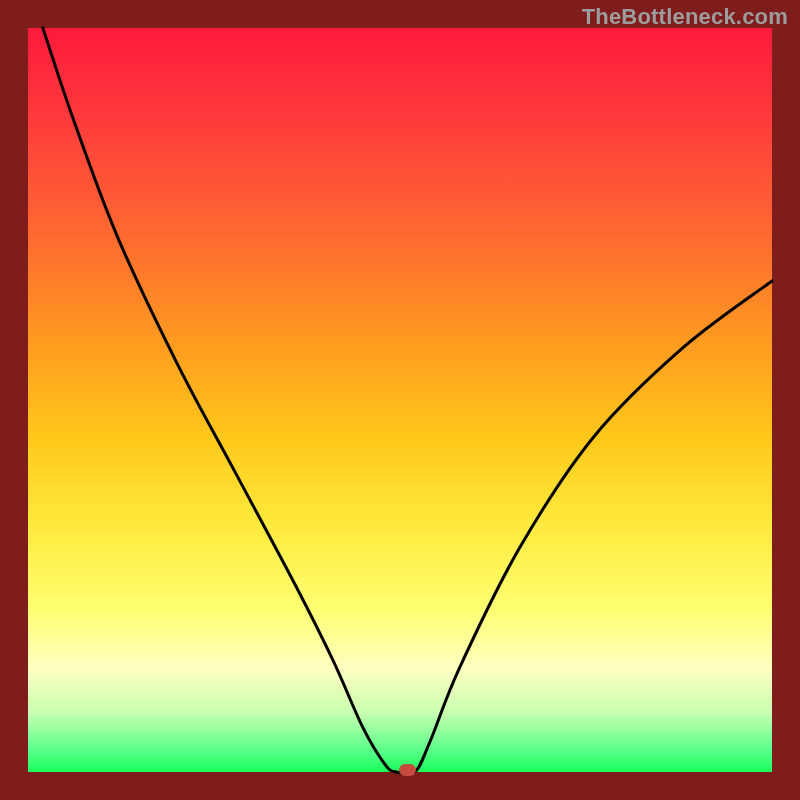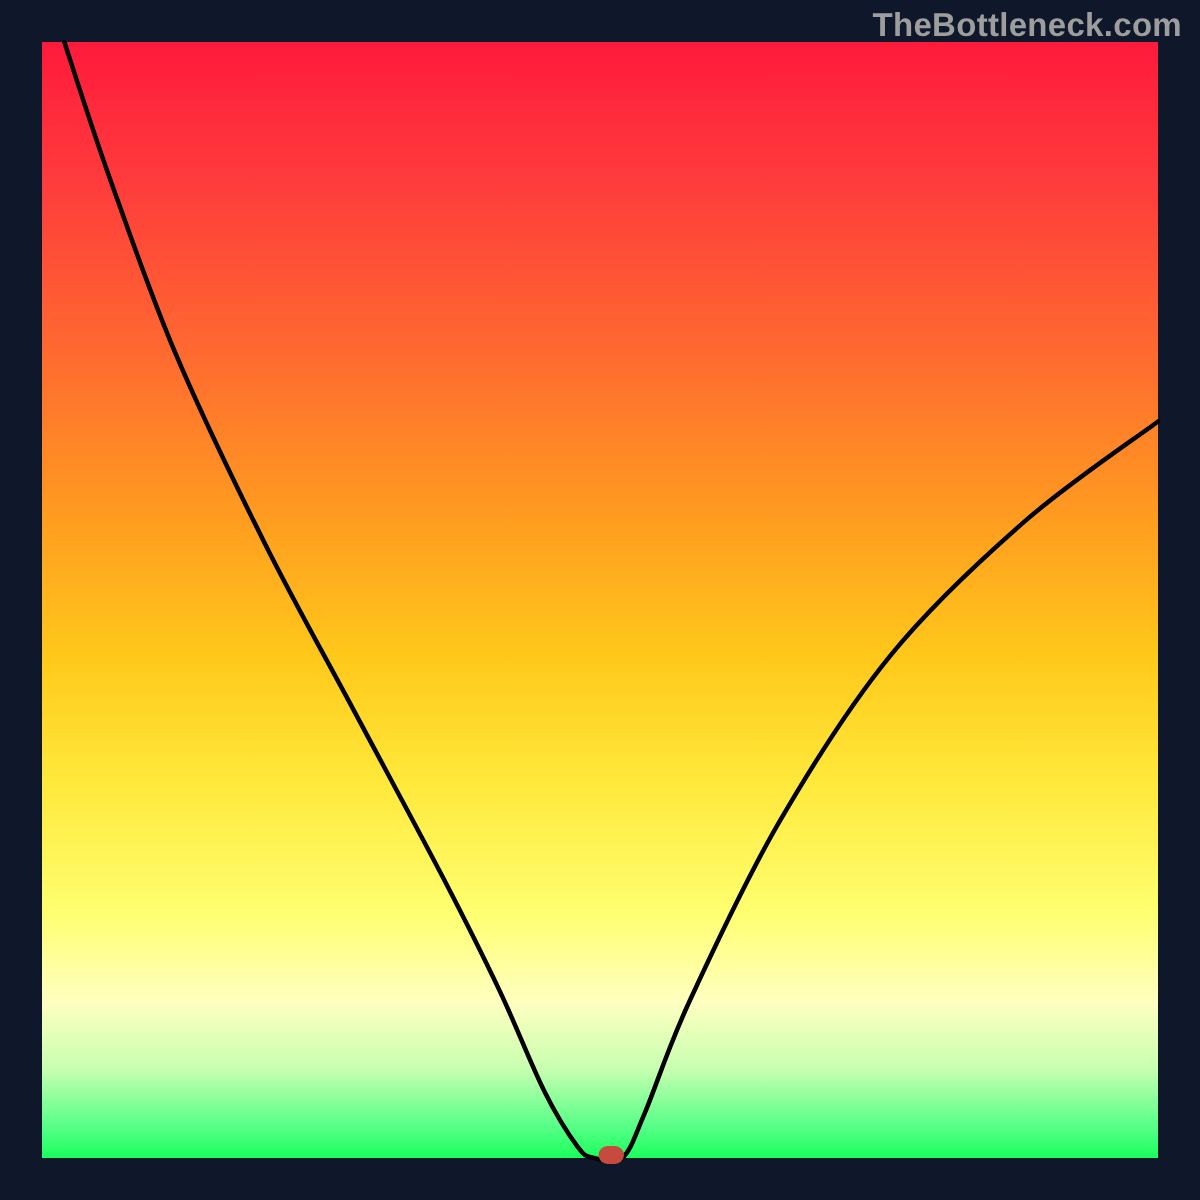--- a/index.html
+++ b/index.html
@@ -9,21 +9,21 @@
     height: 800px;
     background: #000;
     overflow: hidden;
   }
   .frame {
     position: absolute;
     left: 0;
     top: 0;
     width: 800px;
     height: 800px;
-    background: #0f172a;
+    background: #7f1d1d;
   }
   .plot-area {
     position: absolute;
     left: 28px;
     top: 28px;
     width: 744px;
     height: 744px;
     background: linear-gradient(to bottom,
       #ff1a3c 0%,
       #ff3a3c 12%,

